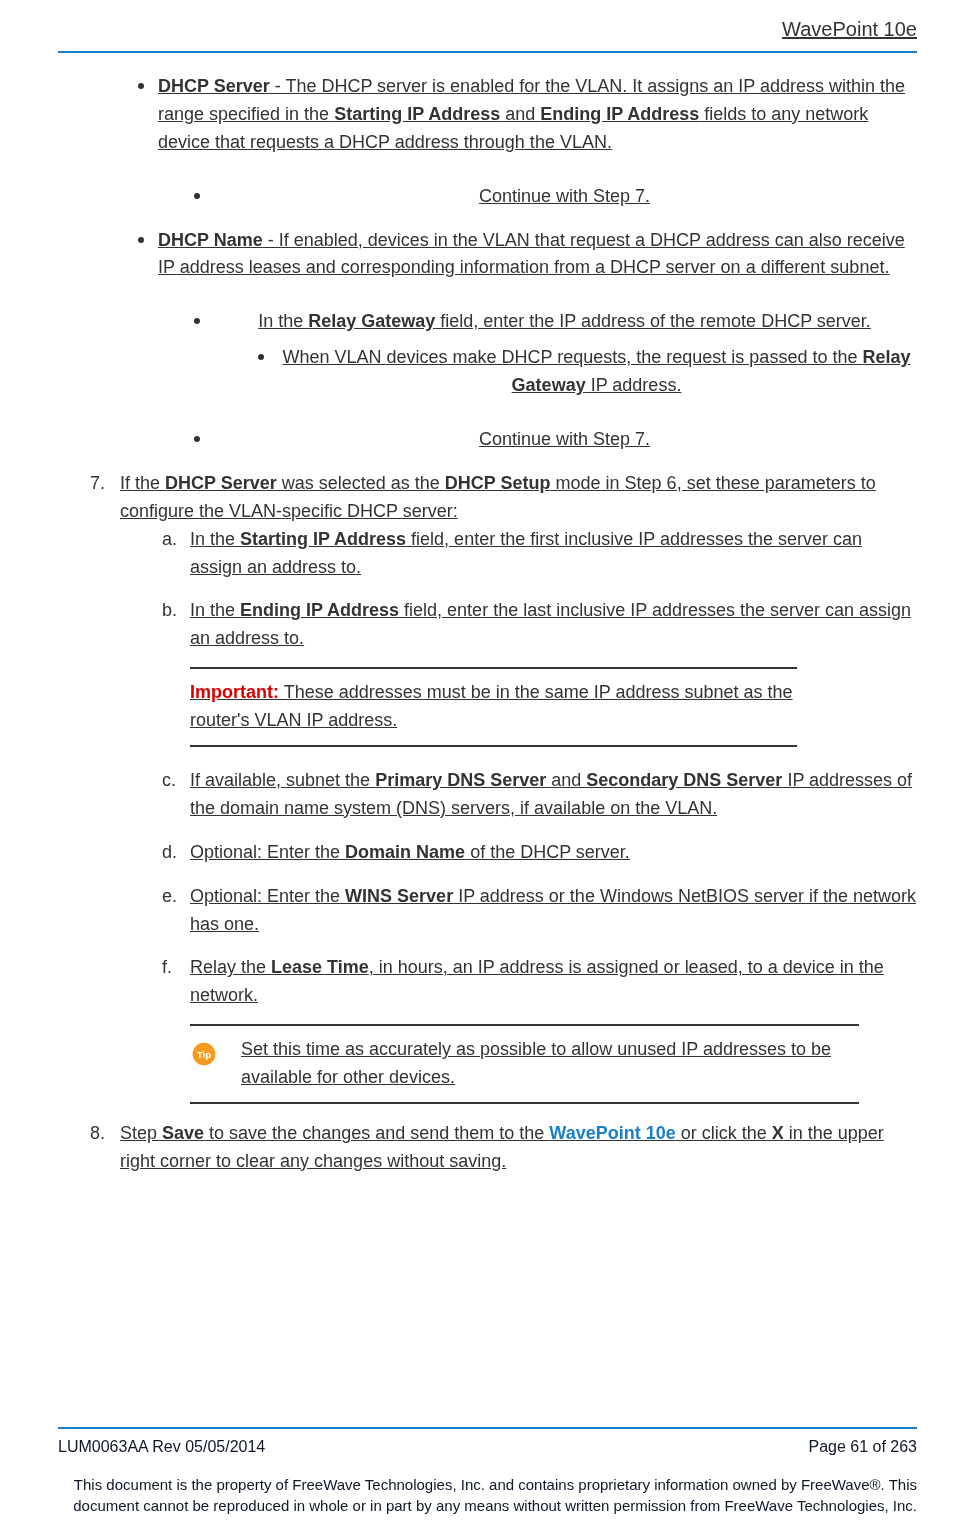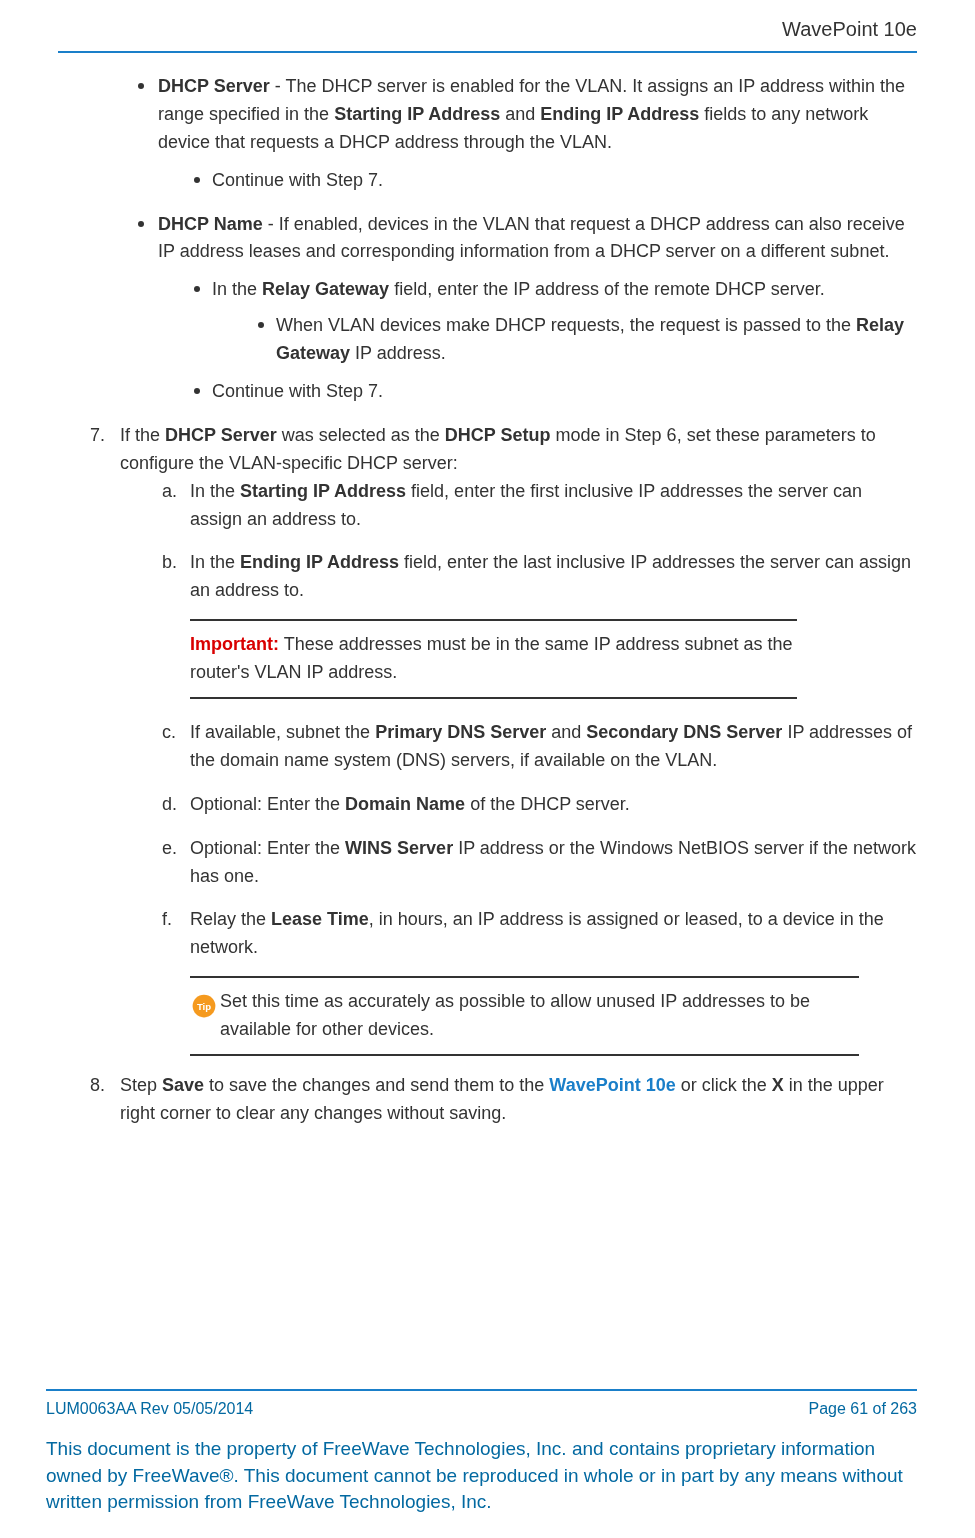--- a/index.html
+++ b/index.html
@@ -12,20 +12,21 @@
     width: 975px;
     min-height: 1538px;
     position: relative;
     padding: 0;
   }
   .page {
     width: 975px;
     min-height: 1538px;
     position: relative;
     padding: 14px 58px 0 58px;
+    text-decoration: underline;
   }
   .header {
     text-align: right;
     font-size: 20px;
     color: #333;
     padding-bottom: 6px;
     border-bottom: 2px solid #1a7fc9;
     margin-bottom: 20px;
   }
   .content {
@@ -47,21 +48,22 @@
     left: 0; top: 10px;
     width: 6px; height: 6px;
     background: #333;
     border-radius: 50%;
   }
   ul.disc-sub > li {
     position: relative;
     padding-left: 18px;
     margin-left: 36px;
     margin-bottom: 10px;
-    margin-top: 10px;
+    margin-top: 26px;
+    text-align: center;
   }
   ul.disc-sub > li::before {
     content: "";
     position: absolute;
     left: 0; top: 10px;
     width: 6px; height: 6px;
     background: #333;
     border-radius: 50%;
   }
   ul.disc-subsub > li {
@@ -123,48 +125,48 @@
   }
   .tip-box {
     border-top: 2px solid #333;
     border-bottom: 2px solid #333;
     padding: 10px 0 10px 0;
     margin-top: 14px;
     margin-bottom: 6px;
     margin-right: 58px;
     display: flex;
     align-items: flex-start;
-    gap: 2px;
+    gap: 23px;
   }
   .tip-icon {
     width: 28px;
     height: 28px;
     flex-shrink: 0;
     margin-top: 4px;
   }
   .bold { font-weight: bold; }
   .link-blue { color: #1a7fc9; font-weight: bold; }
   .footer {
     position: absolute;
     bottom: 22px;
-    left: 46px;
+    left: 58px;
     right: 58px;
     font-size: 16px;
-    color: #0369a1;
+    color: #0f172a;
   }
   .footer-bar {
     border-top: 2px solid #1a7fc9;
     padding-top: 6px;
     display: flex;
     justify-content: space-between;
     margin-bottom: 14px;
   }
   .footer-note {
-    text-align: left;
-    font-size: 19px;
+    text-align: right;
+    font-size: 15px;
     line-height: 1.4;
   }
 </style>
 </head>
 <body>
 
 <div class="page">
   <div class="header">
     <span>WavePoint 10e</span>
   </div>

